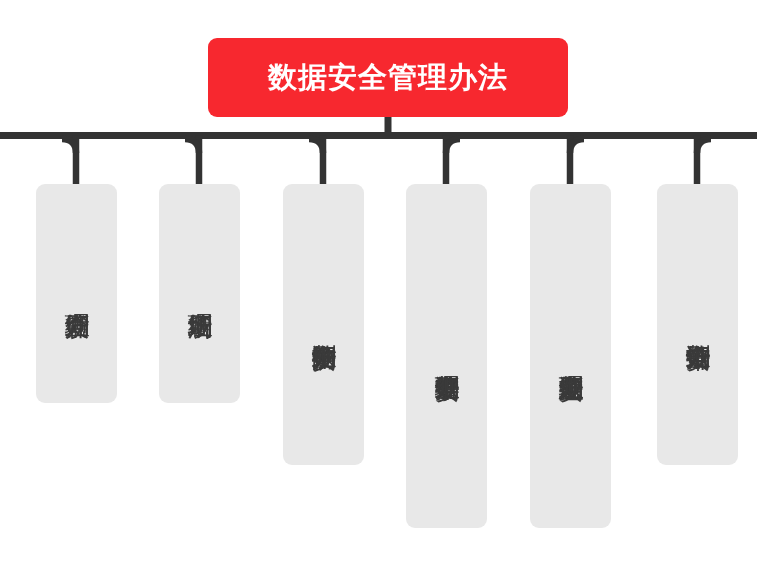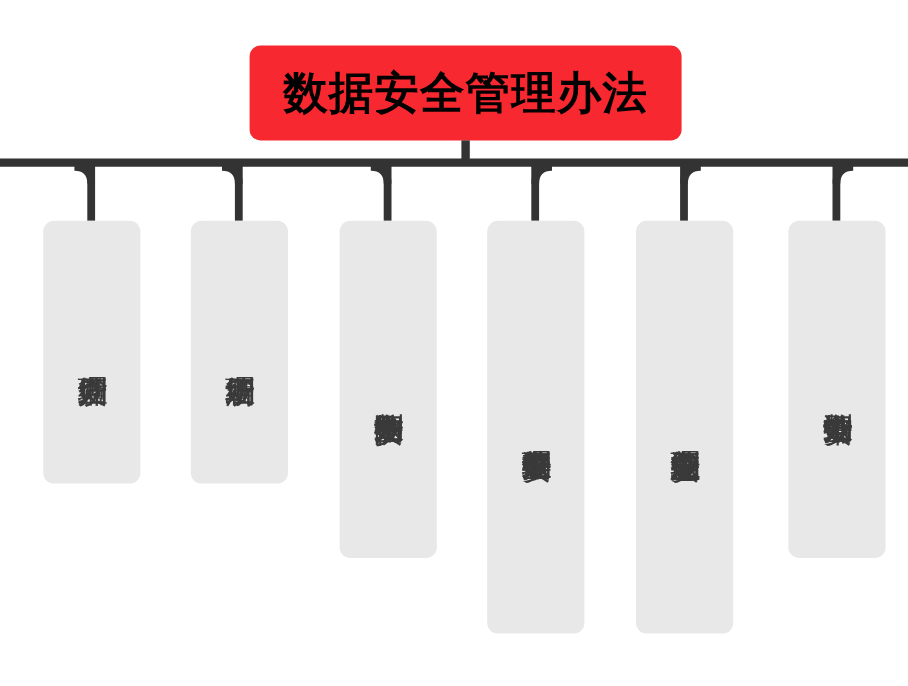--- a/index.html
+++ b/index.html
@@ -30,22 +30,22 @@
     width: 360px;
     height: 79px;
     background: #f7282f;
     border-radius: 9px;
     display: flex;
     align-items: center;
     justify-content: center;
     box-sizing: border-box;
   }
   .root-label {
-    color: #000000;
-    font-size: 37px;
+    color: #ffffff;
+    font-size: 29px;
     font-weight: bold;
     letter-spacing: 1px;
     line-height: 1;
     white-space: nowrap;
     font-family: "DejaVu Sans", "Liberation Sans", sans-serif;
   }
 
   
   #connector-layer {
     position: absolute;

